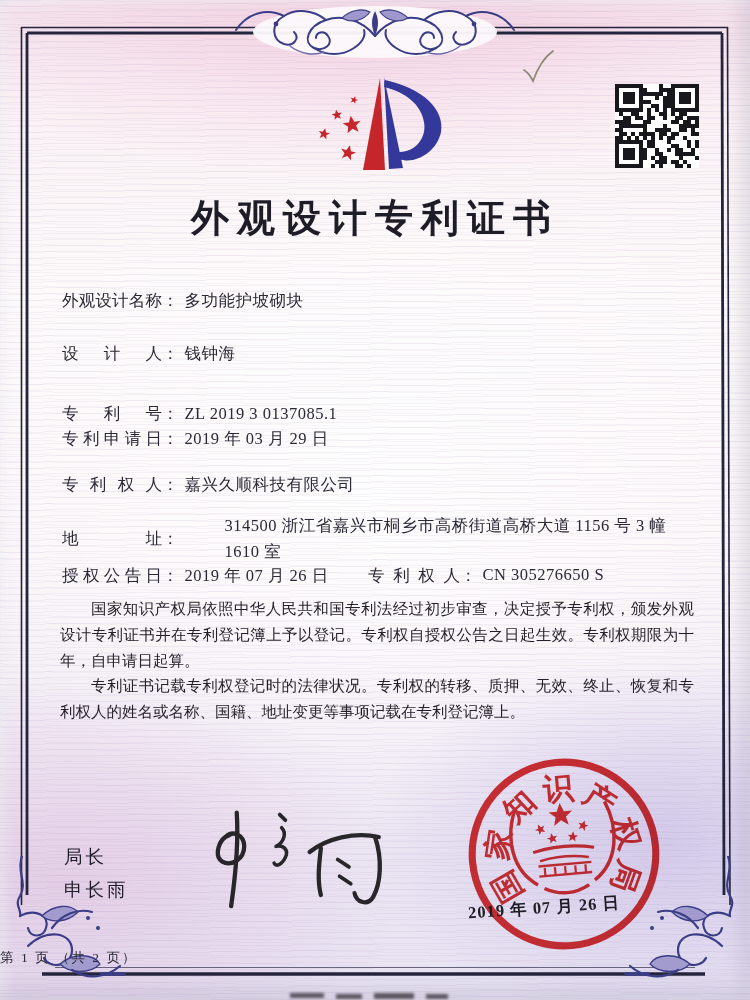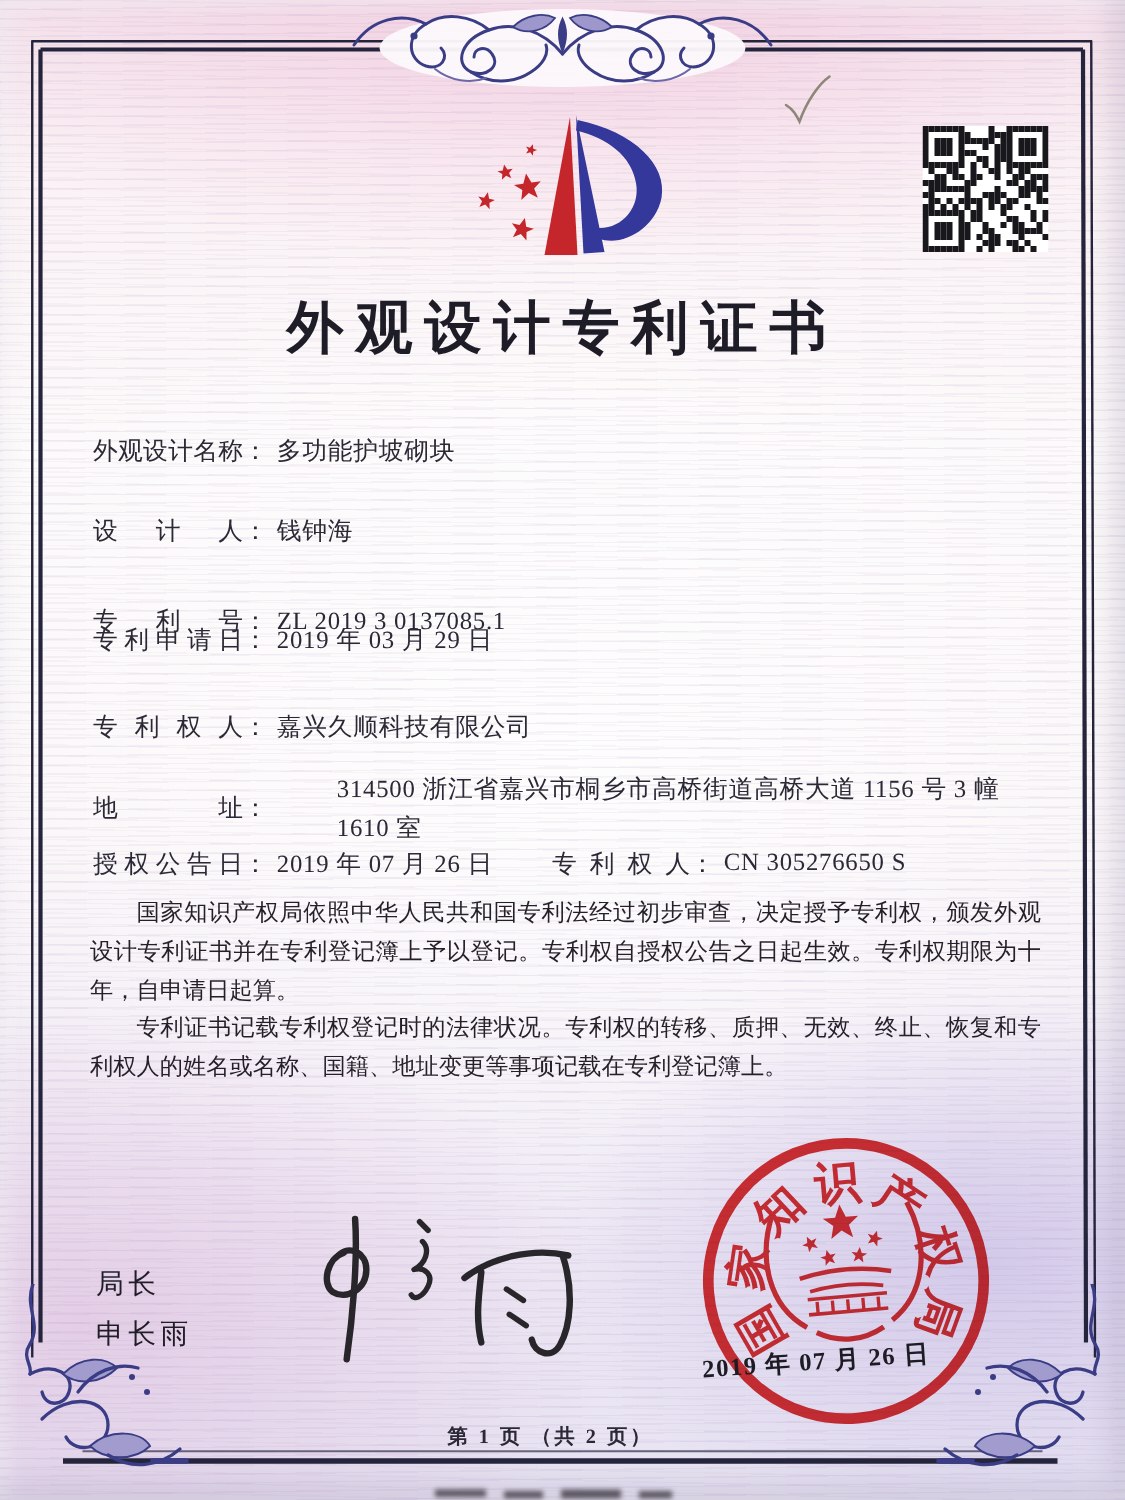--- a/index.html
+++ b/index.html
@@ -44,21 +44,21 @@
     left:60px;top:596px;width:634px;font-size:15.5px;line-height:25.8px;color:#241f28;
     text-align:justify;
     font-family:Liberation Serif, serif;
   }
   .paras p{margin:0;text-indent:2em;}
   .director{left:64px;top:841px;font-size:18.5px;color:#201d28;letter-spacing:3px;line-height:33px;}
   .seal-date{
     left:468px;top:897px;font-size:16.5px;color:#1d1b24;letter-spacing:1px;white-space:nowrap;
     transform:rotate(-4deg);font-weight:600;
   }
-  .footer{left:0;right:16px;top:949px;text-align:center;font-size:13.5px;color:#2b2935;letter-spacing:2px;font-weight:bold;}
+  .footer{left:0;right:16px;top:949px;font-size:13.5px;color:#2b2935;letter-spacing:2px;}
   .seal-svg{left:462px;top:752px;mix-blend-mode:multiply;opacity:.95;transform:rotate(-5deg);}
   .sig-svg{left:190px;top:806px;opacity:.92;}
   .smudge span{position:absolute;background:#5a5560;filter:blur(1.6px);display:block;}
 </style>
 </head>
 <body>
 
 <div class="page">
 
   <svg class="abs" width="750" height="1000" viewBox="0 0 750 1000" style="left:0;top:0;">
@@ -406,21 +406,21 @@
   <div class="abs frow" style="top:343px;">
     <span class="flabel">设计人</span>
       <span class="fcolon">：</span>
       <span class="fvalue">钱钟海</span>
   </div>
   <div class="abs frow" style="top:386px;margin-top:17px;">
     <span class="flabel">专利号</span>
       <span class="fcolon">：</span>
       <span class="fvalue">ZL 2019 3 0137085.1</span>
   </div>
-  <div class="abs frow" style="top:416px;">
+  <div class="abs frow" style="top:428px;">
     <span class="flabel">专利申请日</span>
       <span class="fcolon">：</span>
       <span class="fvalue">2019 年 03 月 29 日</span>
   </div>
   <div class="abs frow" style="top:474px;">
     <span class="flabel">专利权人</span>
       <span class="fcolon">：</span>
       <span class="fvalue">嘉兴久顺科技有限公司</span>
   </div>
   <div class="abs frow" style="top:513px;">

